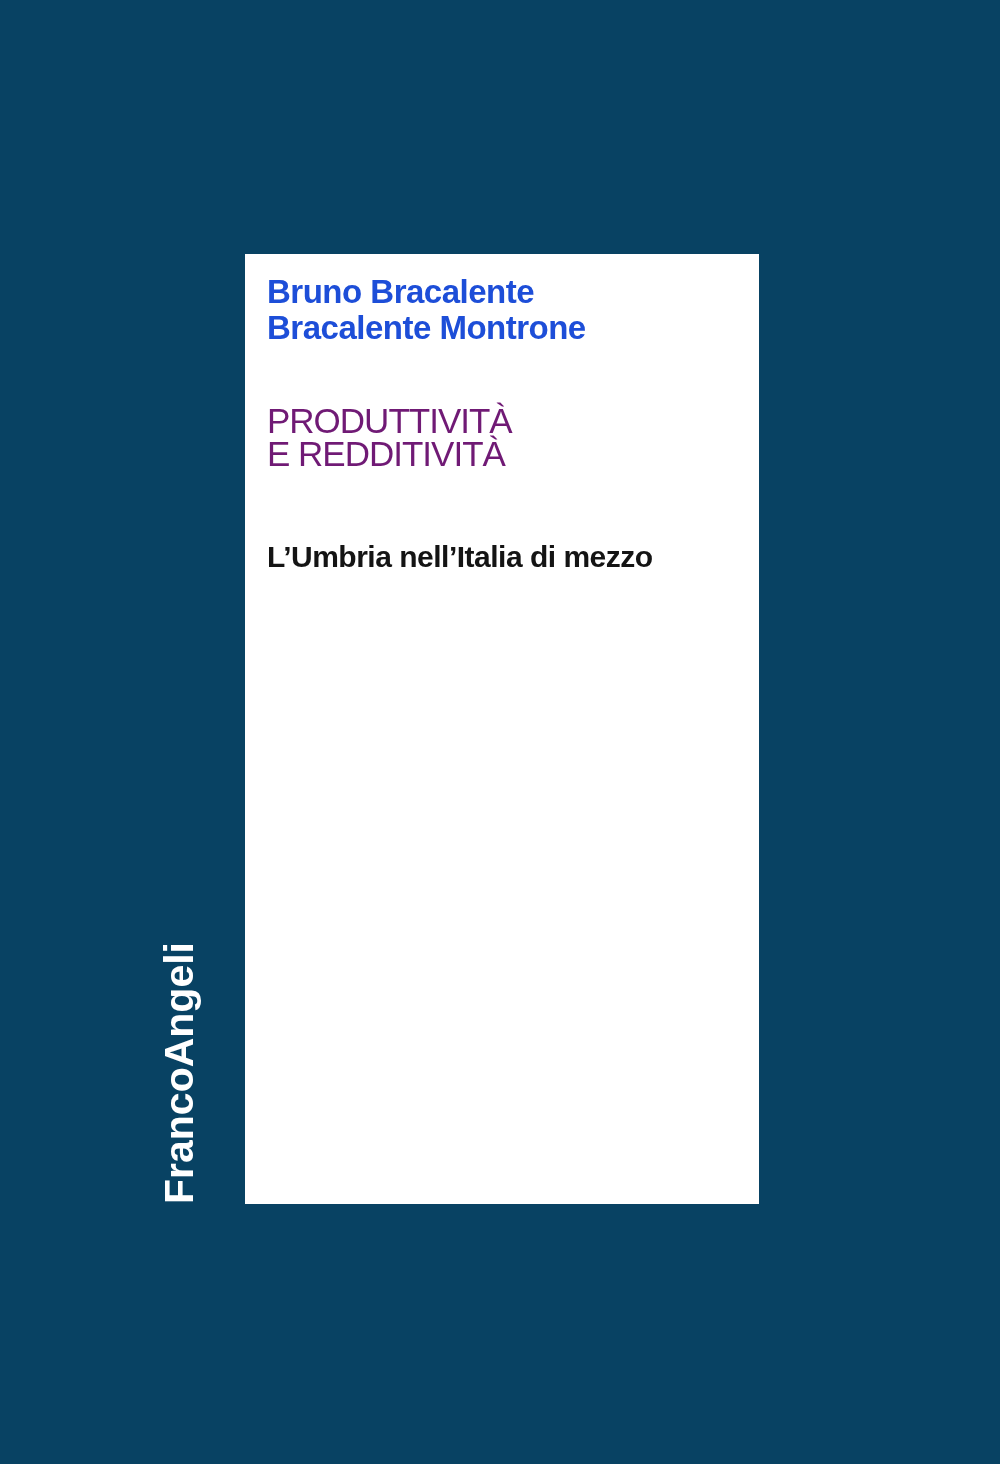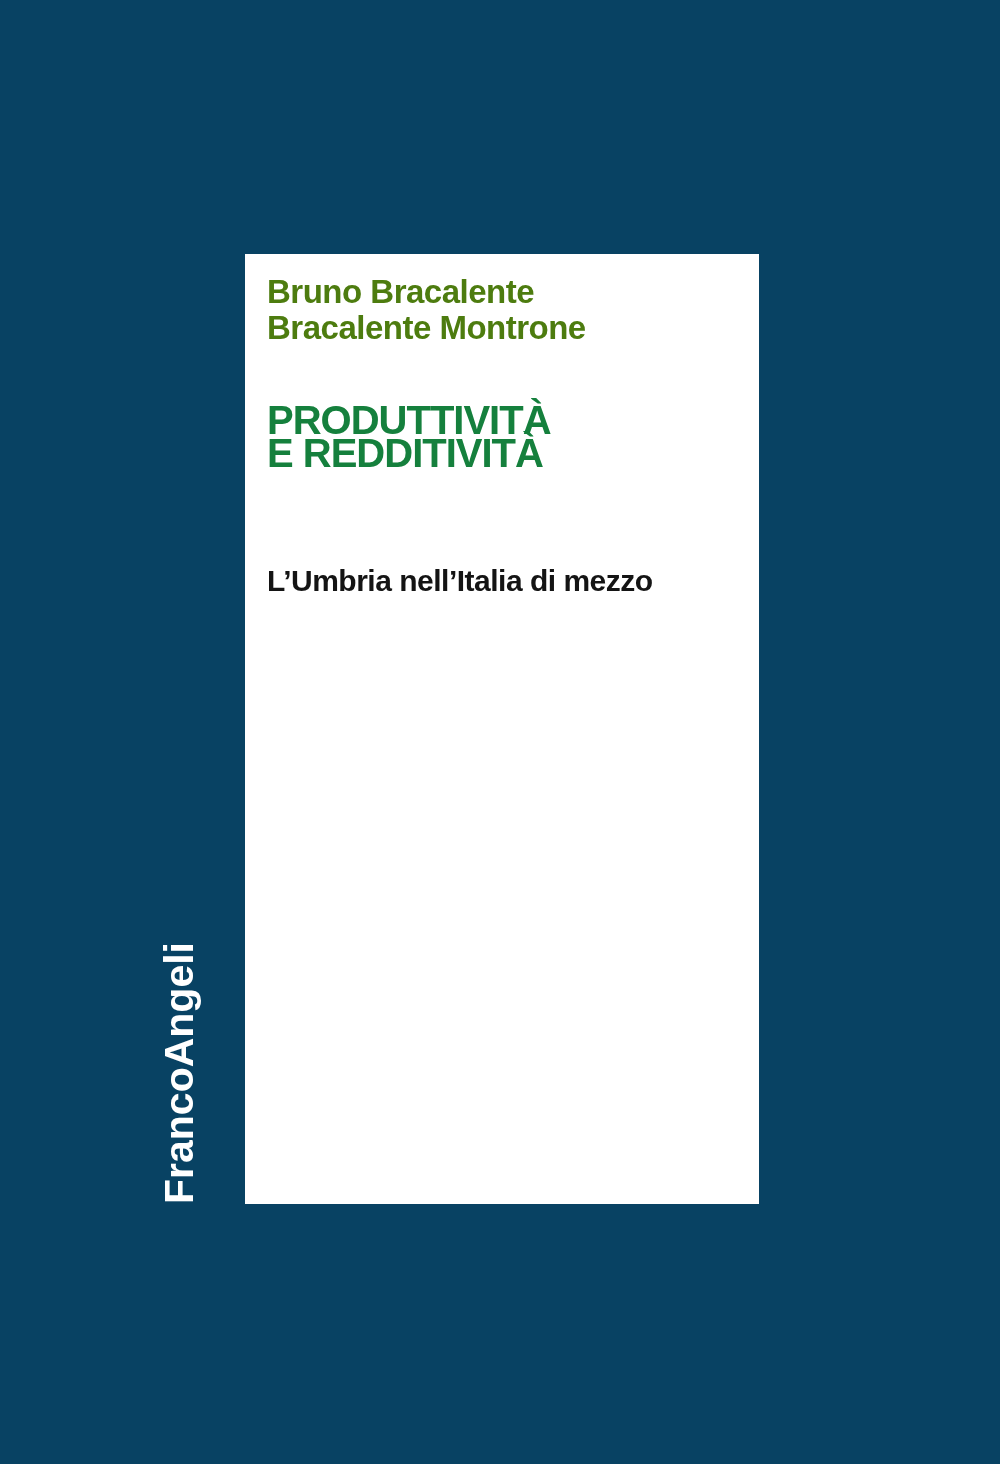--- a/index.html
+++ b/index.html
@@ -26,50 +26,49 @@
     left: 245px;
     top: 254px;
     width: 514px;
     height: 950px;
     background: #ffffff;
   }
   .authors {
     position: absolute;
     left: 22px;
     top: 20px;
-    color: #4d7c0f;
+    color: #1d4ed8;
     font-size: 33px;
     line-height: 36px;
     font-weight: bold;
     letter-spacing: -0.5px;
     white-space: nowrap;
   }
   .title {
     position: absolute;
     left: 22px;
     top: 150px;
-    color: #15803d;
-    font-size: 40px;
+    color: #701a75;
+    font-size: 35px;
     line-height: 33px;
-    font-weight: bold;
+    font-weight: normal;
     letter-spacing: -1px;
     text-transform: uppercase;
     white-space: nowrap;
   }
   .subtitle {
     position: absolute;
     left: 22px;
     top: 286px;
     color: #141414;
     font-size: 30px;
     line-height: 34px;
     font-weight: bold;
     letter-spacing: -0.5px;
     white-space: nowrap;
-    margin-top: 24px;
   }
   .publisher-logo {
     position: absolute;
     left: 157px;
     top: 1204px;
     transform: rotate(-90deg);
     transform-origin: 0 0;
     color: #ffffff;
     font-size: 41px;
     line-height: 44px;

